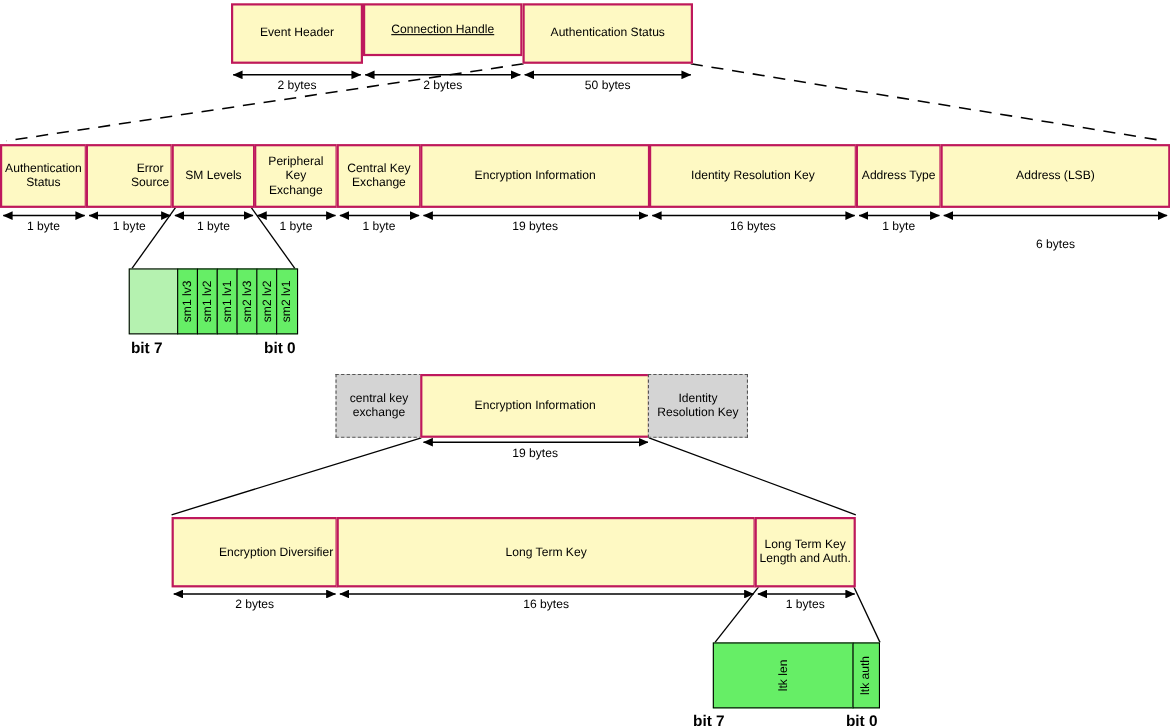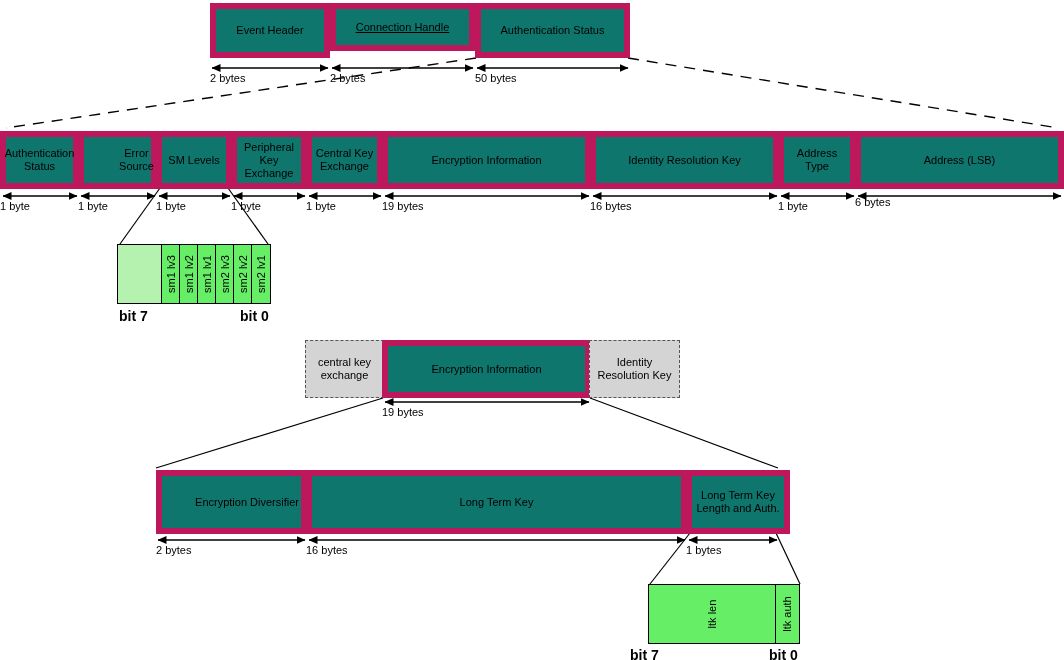--- a/index.html
+++ b/index.html
@@ -1,29 +1,29 @@
 <!DOCTYPE html>
 <html><head>
 <meta charset="utf-8">
 <style>
   html,body{margin:0;padding:0;background:#ffffff;}
   body{width:1064px;height:660px;font-family:"Liberation Sans",sans-serif;color:#000;}
   #stage{position:relative;width:1064px;height:660px;overflow:hidden;}
 
   svg.layer{position:absolute;left:0;top:0;width:1064px;height:660px;pointer-events:none;}
 
-  .fld{position:absolute;box-sizing:border-box;border:6px solid #be185d;background:#0f766e;
+  .fld{position:absolute;box-sizing:border-box;border:2px solid #be185d;background:#fef9c3;
        display:flex;align-items:center;justify-content:center;text-align:center;
        font-size:11px;line-height:13px;padding:1px 2px;}
   .gray{background:#d4d4d4;border:1px dashed #555;}
   .bitcell{position:absolute;box-sizing:border-box;border:1px solid #000;background:#66ee66;}
   .bitcell.light{background:#b5f2b0;}
   .vlabel{position:absolute;font-size:11px;white-space:nowrap;
           transform-origin:center center;transform:rotate(-90deg);}
-  .dim{position:absolute;font-size:11px;}
+  .dim{position:absolute;font-size:11px;text-align:center;}
   .bitmark{position:absolute;font-size:14px;font-weight:bold;}
 </style>
 </head>
 <body>
 
 <div id="stage">
 
   <svg class="layer">
     <defs>
       <marker id="ah" markerWidth="9" markerHeight="8" refX="8.5" refY="4" orient="auto" markerUnits="userSpaceOnUse">
@@ -120,21 +120,21 @@
   </div>
 
   <div class="dim" style="left:0px;top:200px;width:79px;">1 byte</div>
   <div class="dim" style="left:78px;top:200px;width:79px;">1 byte</div>
   <div class="dim" style="left:156px;top:200px;width:76px;">1 byte</div>
   <div class="dim" style="left:231px;top:200px;width:76px;">1 byte</div>
   <div class="dim" style="left:306px;top:200px;width:77px;">1 byte</div>
   <div class="dim" style="left:382px;top:200px;width:209px;">19 bytes</div>
   <div class="dim" style="left:590px;top:200px;width:189px;">16 bytes</div>
   <div class="dim" style="left:778px;top:200px;width:78px;">1 byte</div>
-  <div class="dim" style="left:855px;top:196px;width:209px;">6 bytes</div>
+  <div class="dim" style="left:855px;top:216px;width:209px;">6 bytes</div>
 
   <div class="bitcell light" style="left:117px;top:244px;width:45px;height:60px;"></div>
 
   <div class="bitcell" style="left:161px;top:244px;width:19px;height:60px;"></div>
   <div class="vlabel" style="left:137px;top:268px;width:68px;text-align:center;">sm1 lv3</div>
 
   <div class="bitcell" style="left:179px;top:244px;width:19px;height:60px;"></div>
   <div class="vlabel" style="left:155px;top:268px;width:68px;text-align:center;">sm1 lv2</div>
 
   <div class="bitcell" style="left:197px;top:244px;width:19px;height:60px;"></div>
@@ -162,21 +162,21 @@
     <span>Identity Resolution Key</span>
   </div>
   <div class="dim" style="left:382px;top:406px;width:209px;">19 bytes</div>
 
   <div class="fld" style="left:156px;top:470px;width:151px;height:64px;justify-content:flex-end;">
     <span>Encryption Diversifier</span>
   </div>
   <div class="fld" style="left:306px;top:470px;width:381px;height:64px;">
     <span>Long Term Key</span>
   </div>
-  <div class="fld" style="left:686px;top:470px;width:104px;height:64px;">
+  <div class="fld" style="left:686px;top:470px;width:92px;height:64px;">
     <span>Long Term Key Length and Auth.</span>
   </div>
 
   <div class="dim" style="left:156px;top:544px;width:151px;">2 bytes</div>
   <div class="dim" style="left:306px;top:544px;width:381px;">16 bytes</div>
   <div class="dim" style="left:686px;top:544px;width:92px;">1 bytes</div>
 
   <div class="bitcell" style="left:648px;top:584px;width:128px;height:60px;"></div>
   <div class="vlabel" style="left:678px;top:608px;width:68px;text-align:center;">ltk len</div>
 

